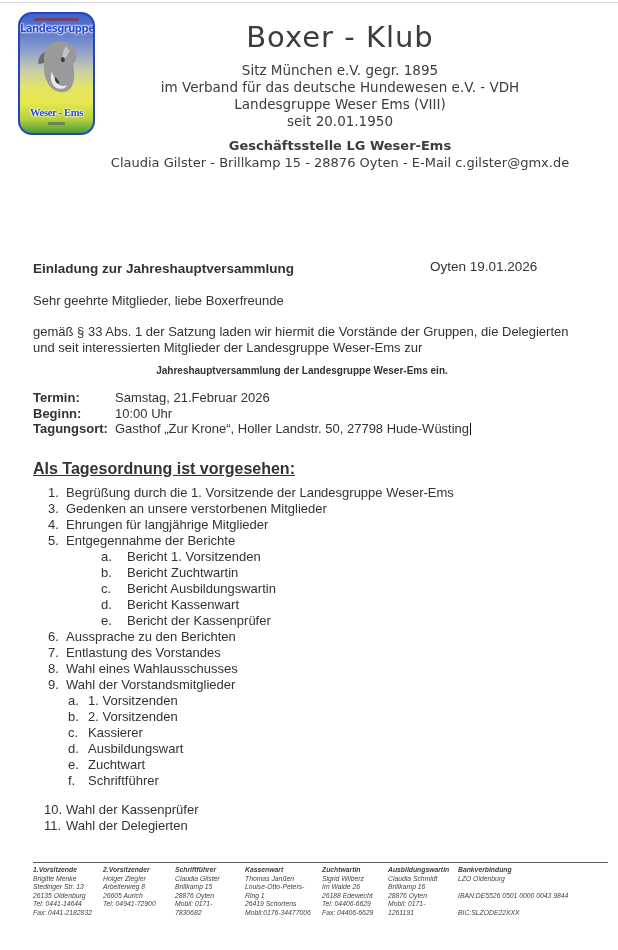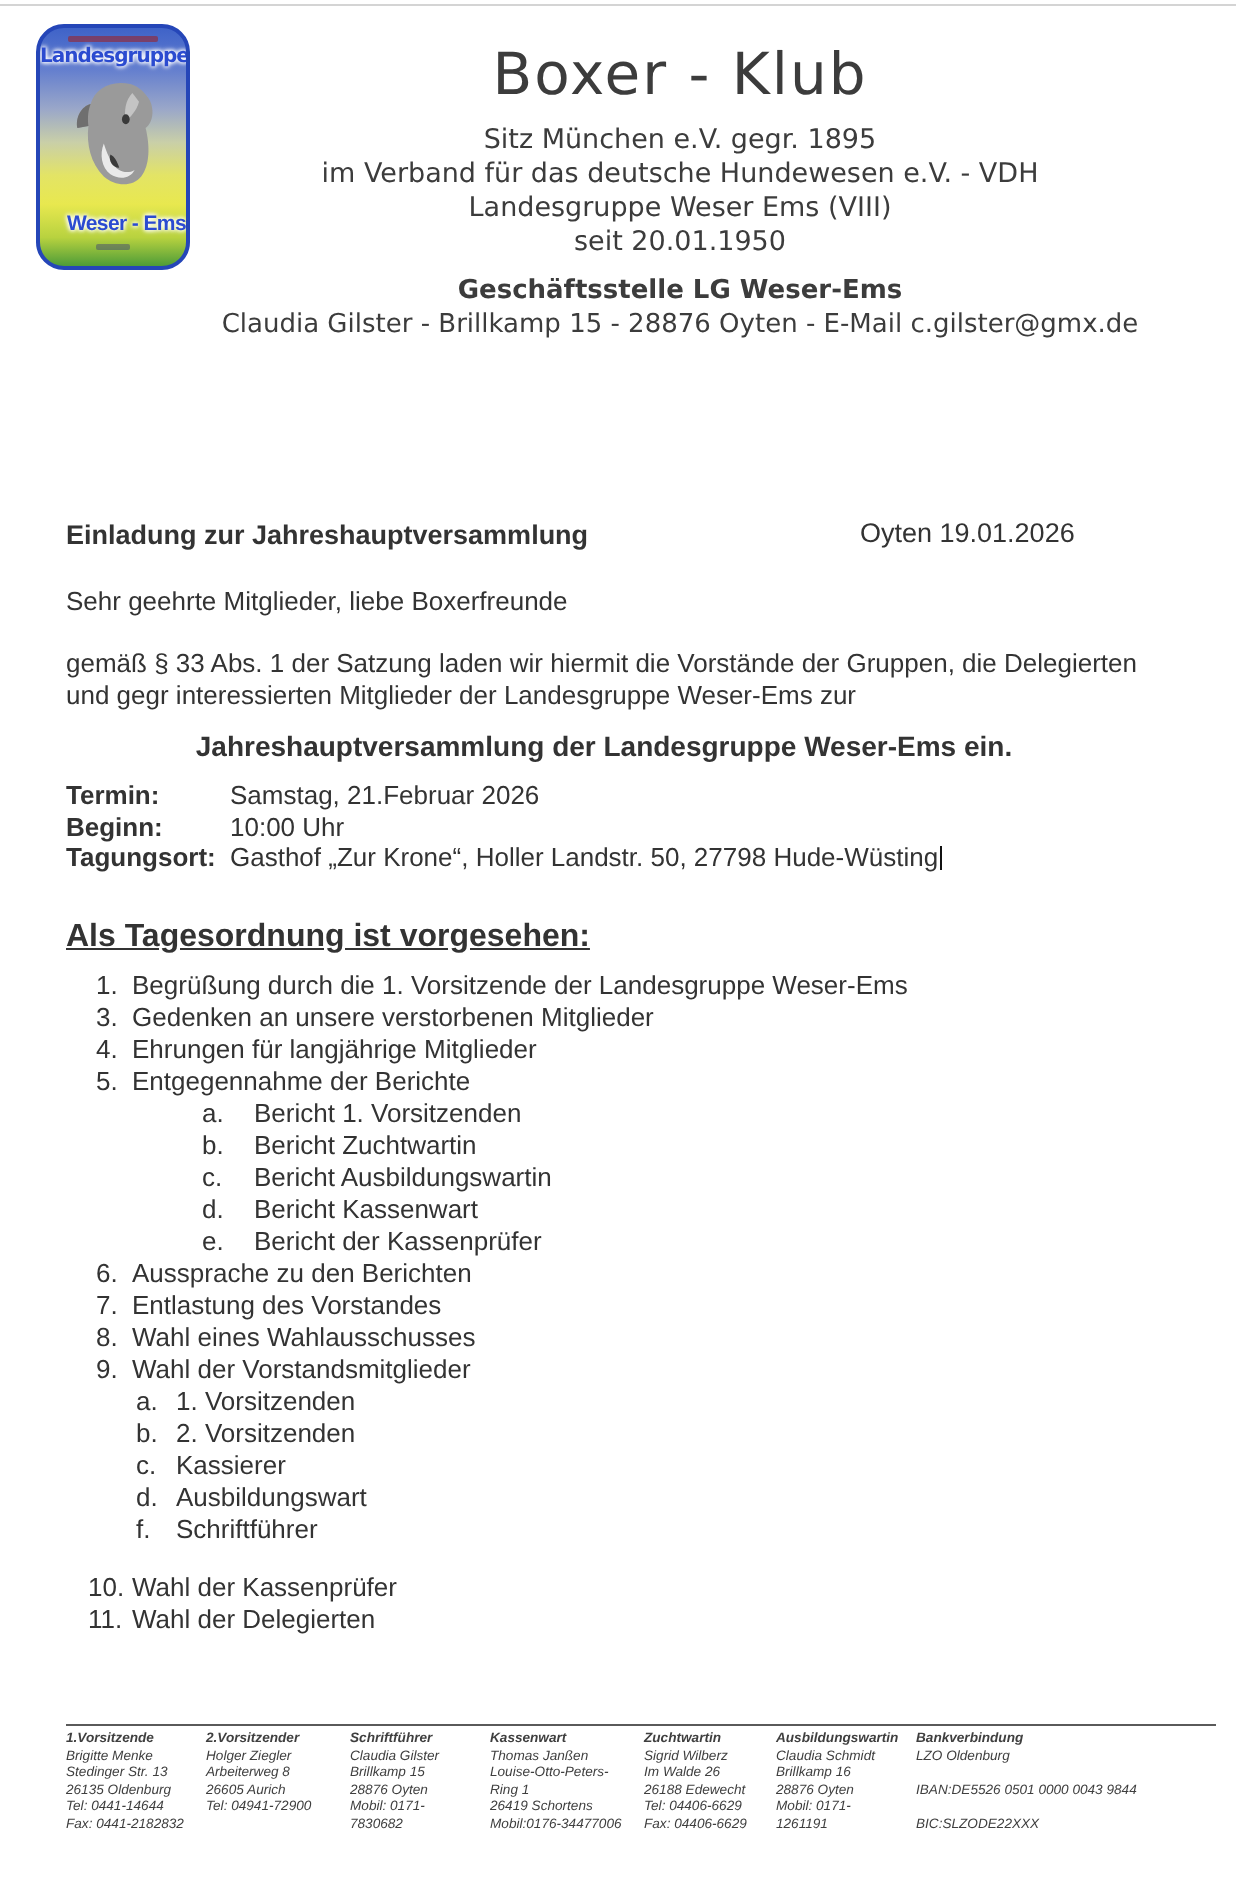--- a/index.html
+++ b/index.html
@@ -10,40 +10,40 @@
 
   
   .logo { position:absolute; left:18px; top:12px; width:77px; height:123px;
           border:2px solid #2546b8; border-radius:14px; overflow:hidden;
           background:linear-gradient(180deg,#3f63c8 0%,#5f7bcf 16%,#9aa7c9 34%,#c9cfa8 48%,#e3e465 62%,#e8e84f 74%,#b8d23f 88%,#4e9c38 100%); }
   .logo-fineprint { position:absolute; top:4px; left:14px; right:14px; height:3px; background:rgba(160,30,30,.55); border-radius:1px; }
   .logo-top-text { position:absolute; top:9px; left:0; right:0; text-align:right;
           font-family:"DejaVu Sans",sans-serif; font-weight:bold; font-size:10px; letter-spacing:-0.5px; color:#2b4bd0;
           text-shadow:0 0 2px #fff,0 0 2px #fff,0 0 3px #fff; }
   .logo-dog { position:absolute; top:24px; left:11px; width:55px; height:62px; }
-  .logo-bottom-text { position:absolute; bottom:15px; left:0; right:0; text-align:right;
-          font-family:Liberation Sans, sans-serif; font-weight:bold; font-size:10.5px; letter-spacing:-0.3px; color:#2b4bd0;
+  .logo-bottom-text { position:absolute; bottom:15px; left:0; right:0; text-align:center;
+          font-family:Liberation Serif, serif; font-weight:bold; font-size:10.5px; letter-spacing:-0.3px; color:#2b4bd0;
           text-shadow:0 0 2px #fff,0 0 2px #fff,0 0 3px #fff; }
   .logo-fineprint2 { position:absolute; bottom:8px; left:28px; right:28px; height:3px; background:rgba(60,60,120,.45); border-radius:1px; }
 
   
   .brand { position:absolute; left:60px; top:20px; width:560px; text-align:center; color:#3c3c3c; font-family:"DejaVu Sans",sans-serif; }
   .brand-title { font-size:29px; letter-spacing:1px; font-weight:500; margin-bottom:8px; }
   .brand-sub { font-size:13.5px; line-height:17px; }
   .office { position:absolute; left:60px; top:137px; width:560px; text-align:center; color:#3c3c3c; font-family:"DejaVu Sans",sans-serif; }
   .office-title { font-size:13px; font-weight:bold; line-height:17px; }
   .office-contact { font-size:13px; line-height:17px; }
 
   
   .subject-row { position:absolute; left:33px; top:259px; width:552px; }
   .subject { font-weight:bold; font-size:13.5px; }
   .dateline { position:absolute; left:397px; top:0; font-size:13.5px; font-weight:normal; }
   .salutation { position:absolute; left:33px; top:293px; font-size:13px; }
   .intro { position:absolute; left:33px; top:324px; font-size:13px; line-height:16px; white-space:nowrap; }
-  .invitation { position:absolute; left:33px; top:365px; width:538px; text-align:center; font-weight:bold; font-size:14px; }
+  .invitation { position:absolute; left:33px; top:365px; width:538px; text-align:center; font-weight:bold; font-size:10px; }
 
   .details { position:absolute; left:33px; top:390px; font-size:13px; }
   .detail-row { line-height:15.5px; white-space:nowrap; }
   .detail-label { display:inline-block; width:82px; font-weight:bold; }
   .detail-value-bold { font-weight:normal; }
   .text-cursor { display:inline-block; width:1px; height:12px; background:#111; vertical-align:-2px; margin-left:1px; }
 
   .agenda-heading { position:absolute; left:33px; top:460px; font-size:16px; font-weight:bold; text-decoration:underline; }
 
   .agenda { position:absolute; left:33px; top:485px; font-size:13px; }
@@ -99,21 +99,21 @@
 
   <div class="subject-row">
     <span class="subject">Einladung zur Jahreshauptversammlung</span>
     <span class="dateline">Oyten 19.01.2026</span>
   </div>
 
   <div class="salutation">Sehr geehrte Mitglieder, liebe Boxerfreunde</div>
 
   <div class="intro">
     <div>gemäß § 33 Abs. 1 der Satzung laden wir hiermit die Vorstände der Gruppen, die Delegierten</div>
-    <div>und gegr interessierten Mitglieder der Landesgruppe Weser-Ems zur</div>
+    <div>und seit interessierten Mitglieder der Landesgruppe Weser-Ems zur</div>
   </div>
 
   <div class="invitation">Jahreshauptversammlung der Landesgruppe Weser-Ems ein.</div>
 
   <div class="details">
     <div class="detail-row">
       <span class="detail-label">Termin:</span><span class="detail-value-bold">Samstag, 21.Februar 2026</span>
     </div>
     <div class="detail-row">
       <span class="detail-label">Beginn:</span><span>10:00 Uhr</span>
@@ -136,20 +136,21 @@
     <div class="ag-row lvl-deep"><span class="ag-num">d.</span><span>Bericht Kassenwart</span></div>
     <div class="ag-row lvl-deep"><span class="ag-num">e.</span><span>Bericht der Kassenprüfer</span></div>
     <div class="ag-row lvl-main"><span class="ag-num">6.</span><span>Aussprache zu den Berichten</span></div>
     <div class="ag-row lvl-main"><span class="ag-num">7.</span><span>Entlastung des Vorstandes</span></div>
     <div class="ag-row lvl-main"><span class="ag-num">8.</span><span>Wahl eines Wahlausschusses</span></div>
     <div class="ag-row lvl-main"><span class="ag-num">9.</span><span>Wahl der Vorstandsmitglieder</span></div>
     <div class="ag-row lvl-shallow"><span class="ag-num">a.</span><span>1. Vorsitzenden</span></div>
     <div class="ag-row lvl-shallow"><span class="ag-num">b.</span><span>2. Vorsitzenden</span></div>
     <div class="ag-row lvl-shallow"><span class="ag-num">c.</span><span>Kassierer</span></div>
     <div class="ag-row lvl-shallow"><span class="ag-num">d.</span><span>Ausbildungswart</span></div>
+    <div class="ag-row lvl-shallow"><span class="ag-num">e.</span><span>Zuchtwart</span></div>
     <div class="ag-row lvl-shallow"><span class="ag-num">f.</span><span>Schriftführer</span></div>
     <div class="ag-row lvl-main2 gap-before"><span class="ag-num">10.</span><span>Wahl der Kassenprüfer</span></div>
     <div class="ag-row lvl-main2"><span class="ag-num">11.</span><span>Wahl der Delegierten</span></div>
   </div>
 
   <div class="footer">
     <div class="f-col fc0">
       <div class="f-line f-title">1.Vorsitzende</div>
       <div class="f-line">Brigitte Menke</div>
       <div class="f-line">Stedinger Str. 13</div>

